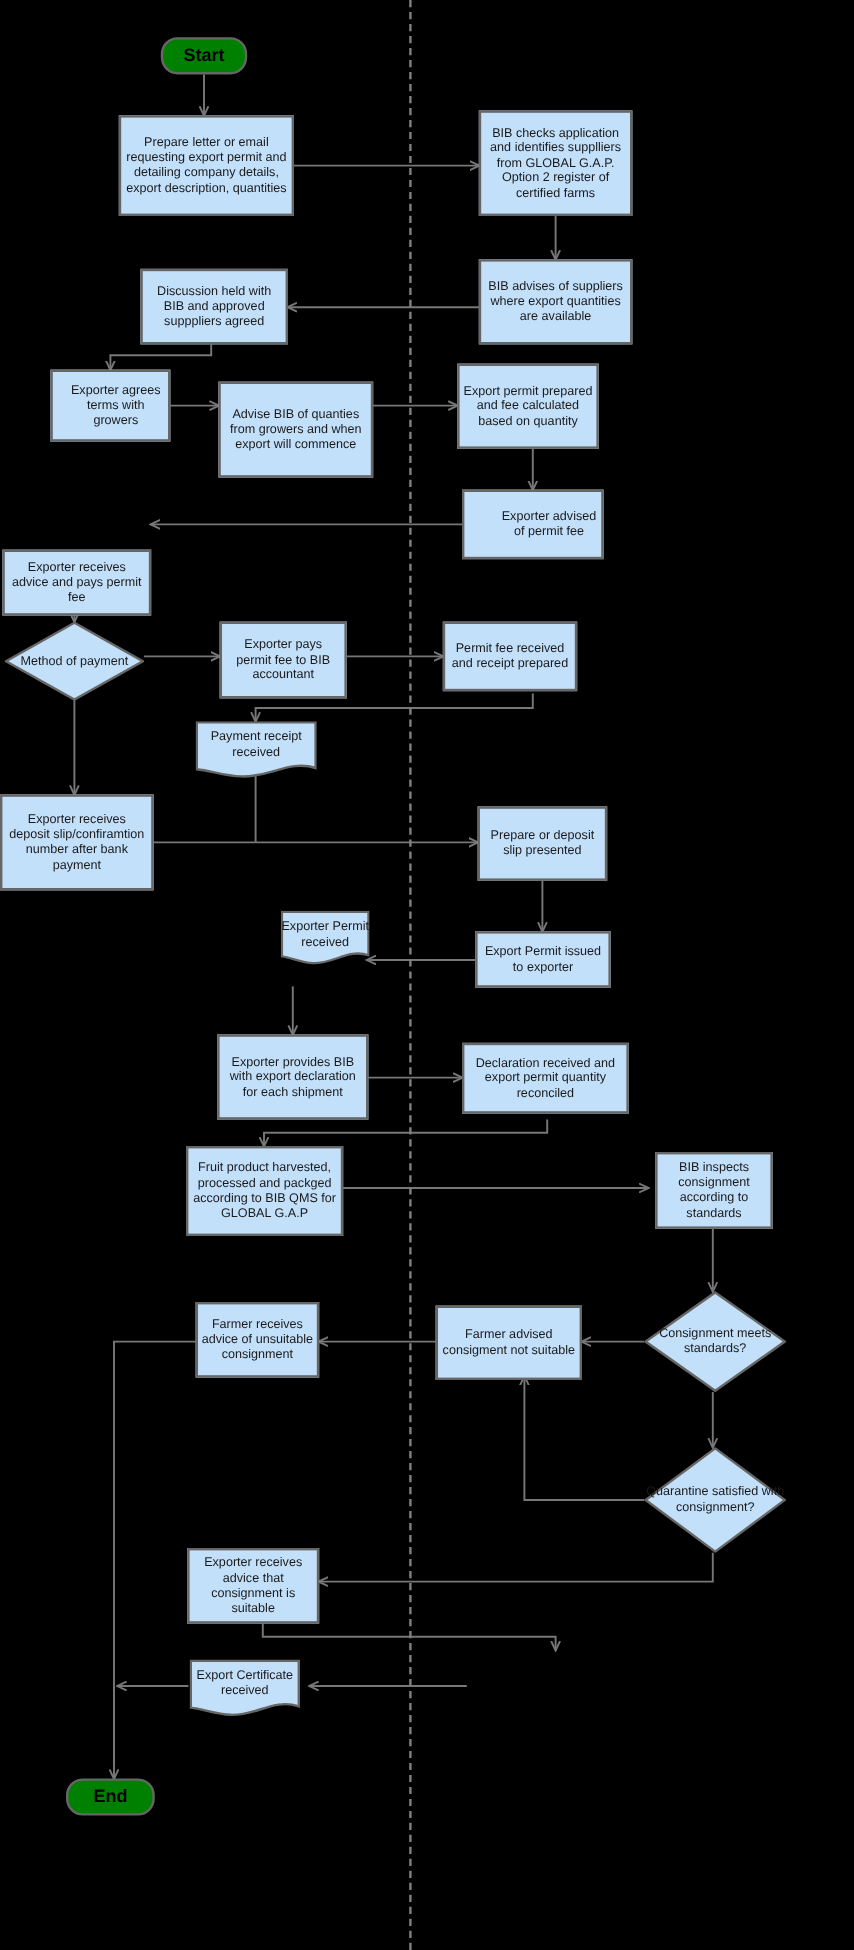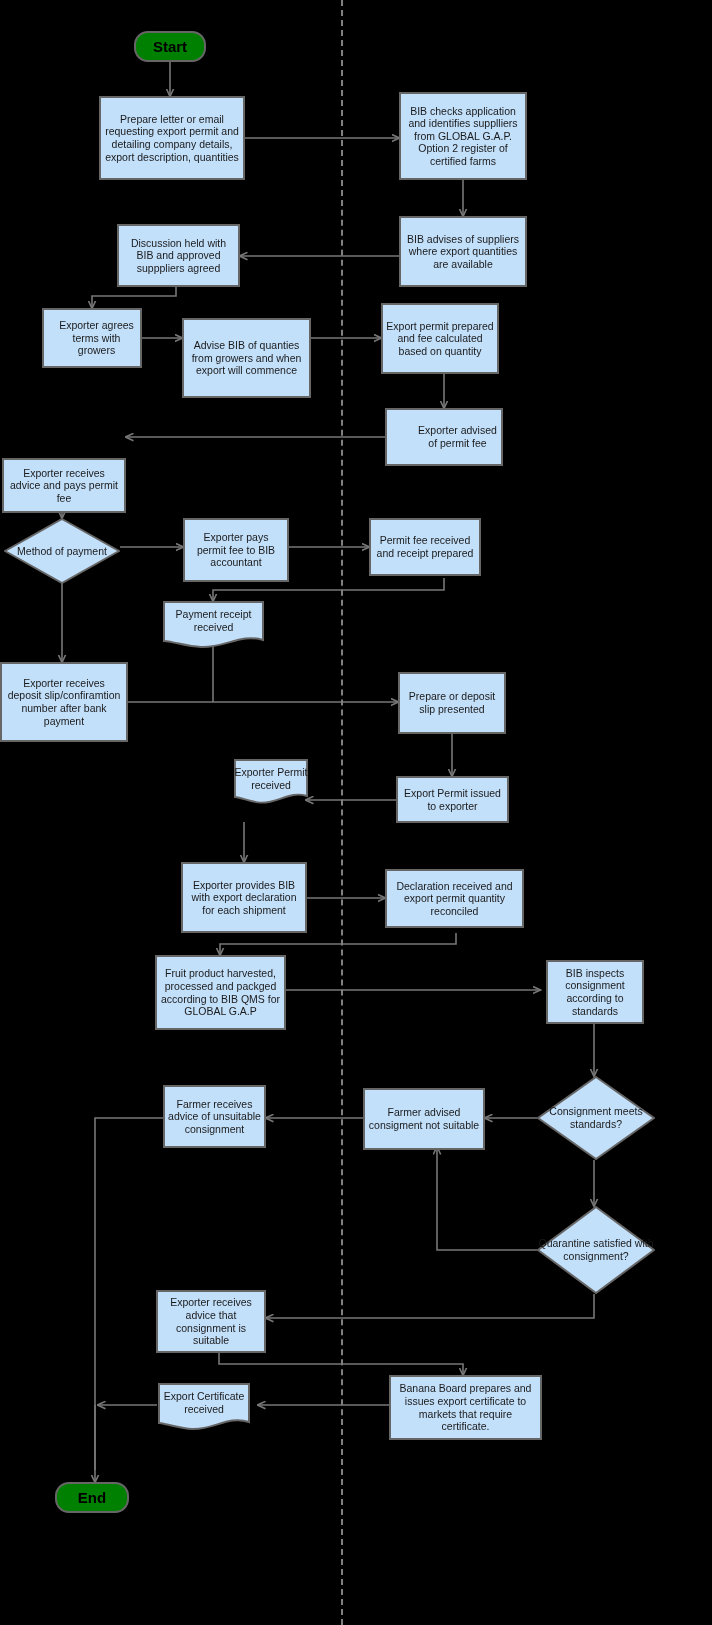--- a/index.html
+++ b/index.html
@@ -293,23 +293,20 @@
     <svg class="dshape" viewBox="0 0 118 88" preserveAspectRatio="none">
       <polygon points="59,1 117,44 59,87 1,44" fill="#c3e0fb" stroke="#666666" stroke-width="2"></polygon>
     </svg>
     <span class="dlabel">Quarantine satisfied with consignment?</span>
   </div>
 
   <div class="node process" style="left:156px; top:1290px; width:110px; height:63px;">
     <span>Exporter receives advice that consignment is suitable</span>
   </div>
 
-  <div class="node process" style="left:389px; top:1375px; width:153px; height:65px;">
-    <span>Banana Board prepares and issues export certificate to markets that require certificate.</span>
-  </div>
 
   <div class="node document" style="left:158px; top:1383px; width:92px; height:48px;">
     <svg class="dshape" viewBox="0 0 92 48" preserveAspectRatio="none">
       <path d="M1,1 L91,1 L91,39 C70,32 56,47 34,46 C22,45.5 11,41 1,40 Z" fill="#c3e0fb" stroke="#666666" stroke-width="2"></path>
     </svg>
     <span class="dlabel">Export Certificate received</span>
   </div>
 
   <div class="node terminator" style="left:55px; top:1482px; width:74px; height:31px;">
     <span>End</span>

